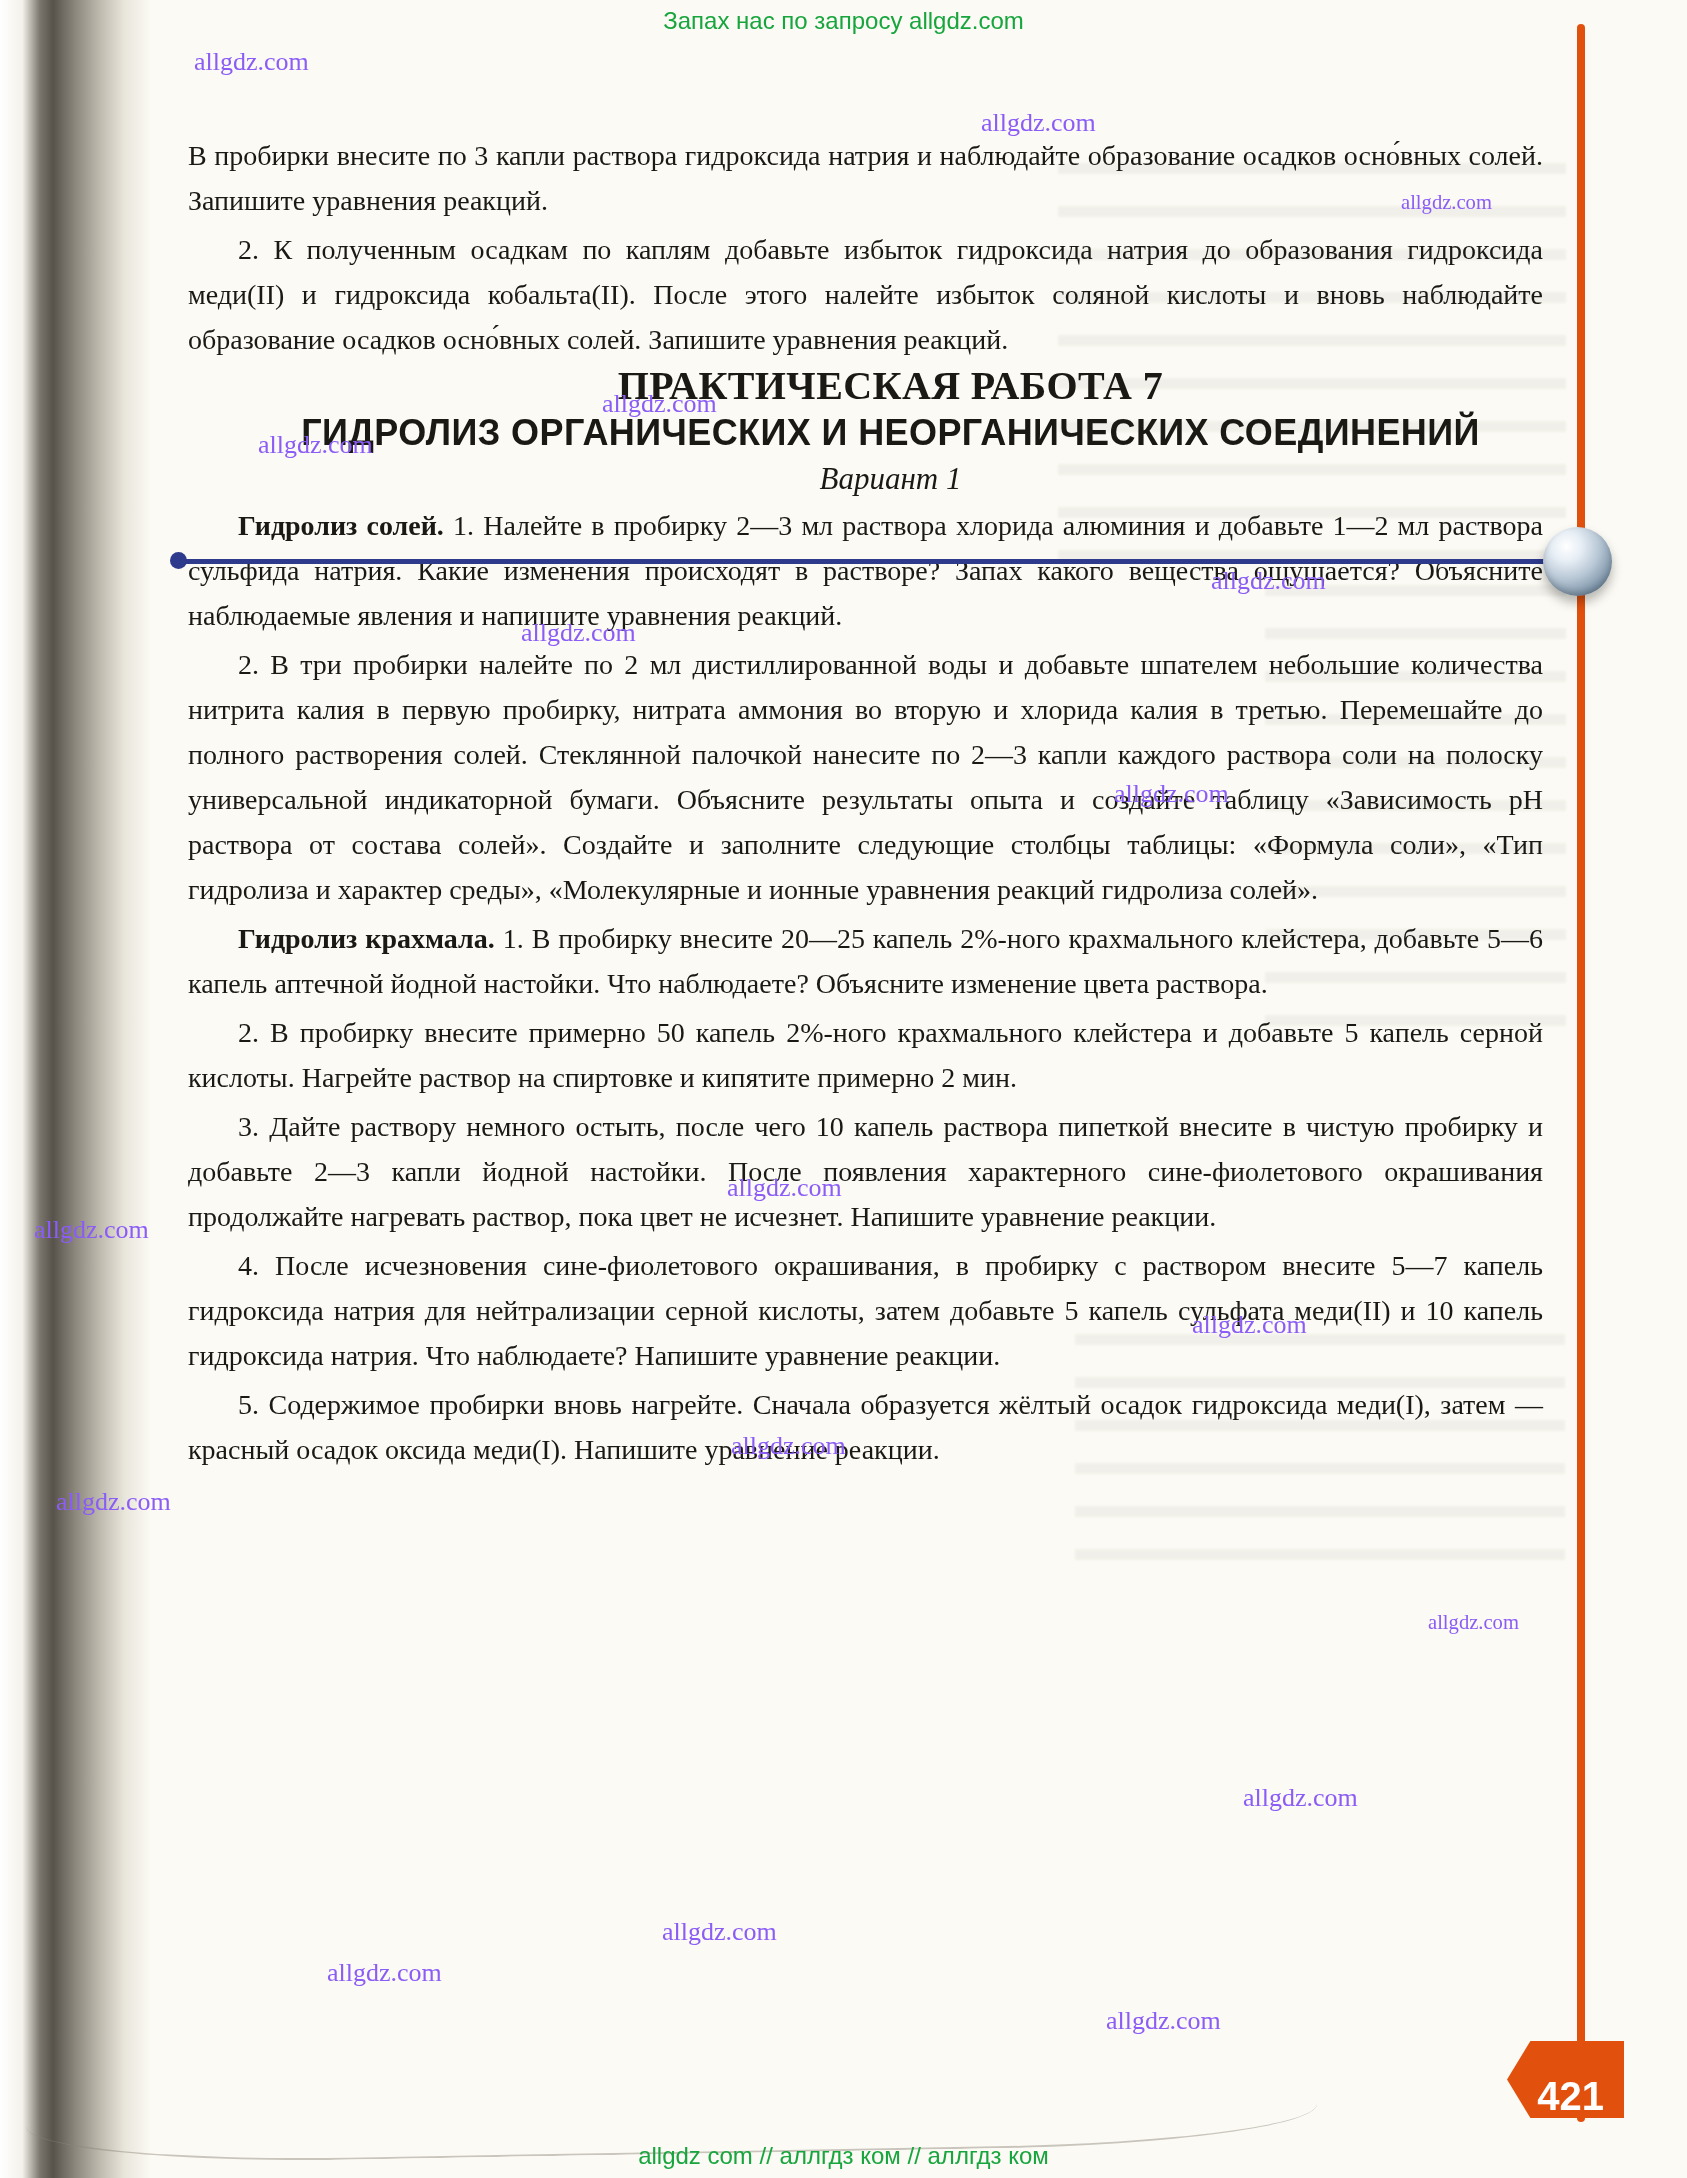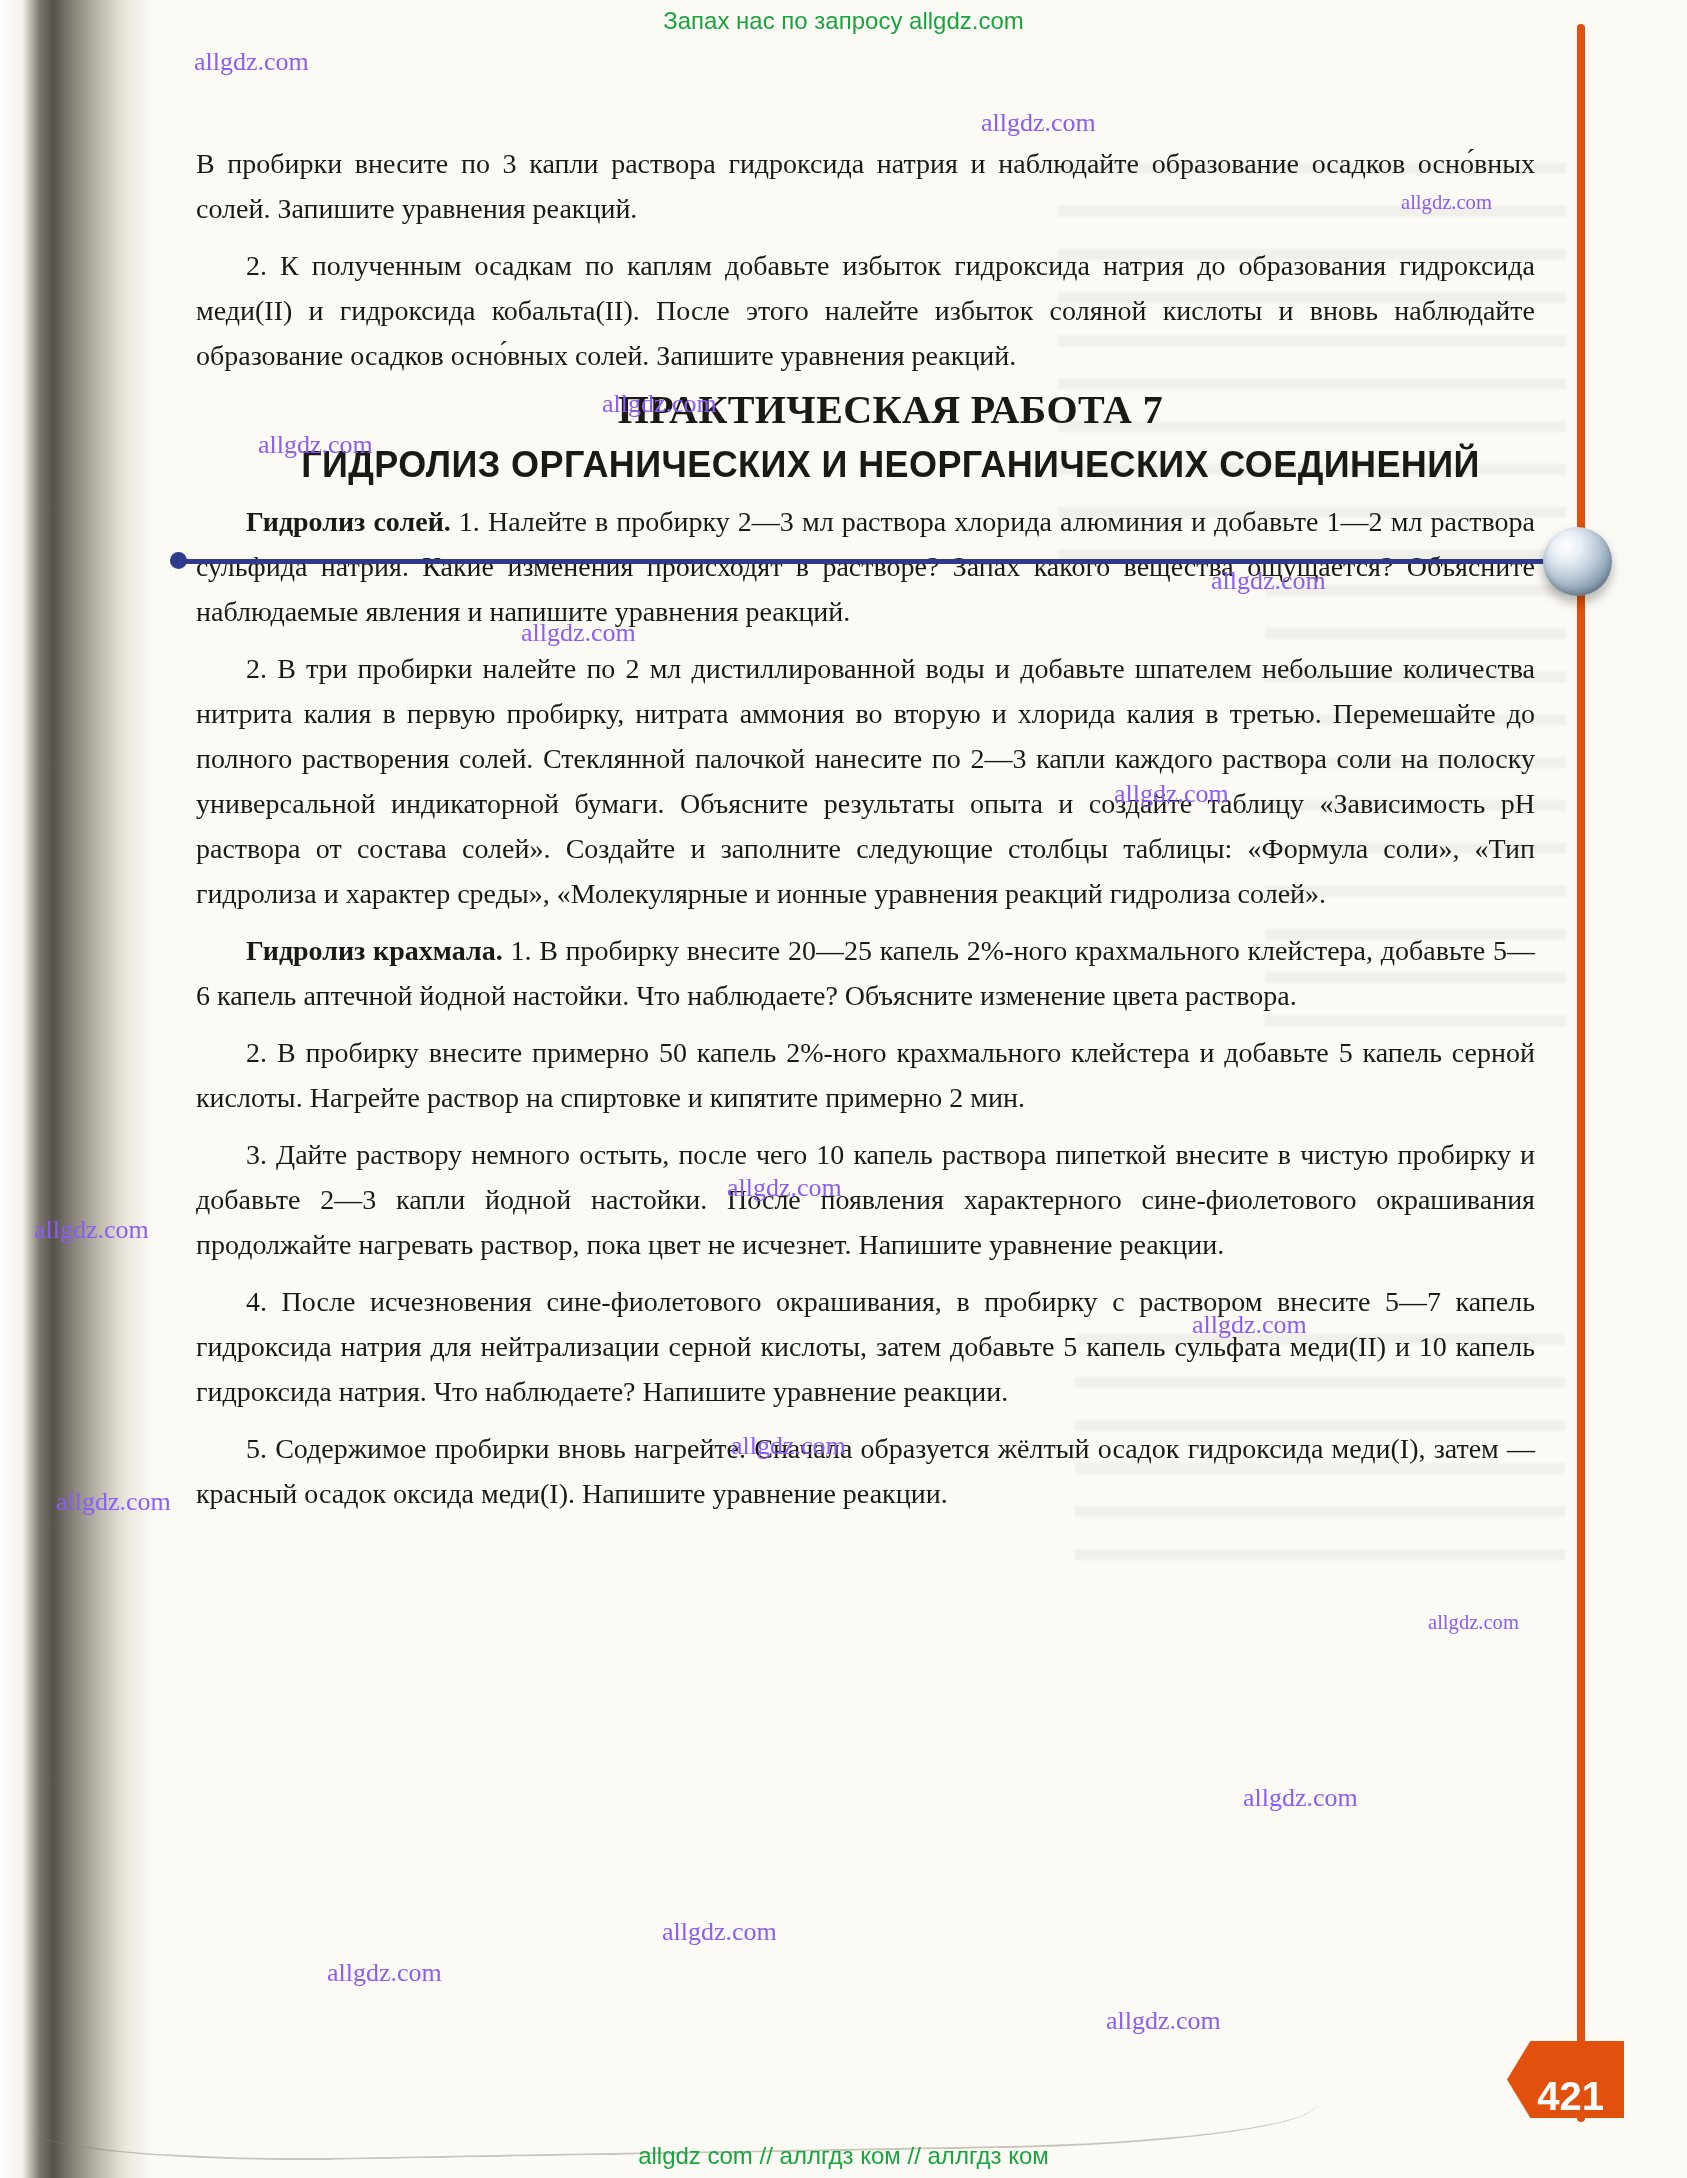--- a/index.html
+++ b/index.html
@@ -53,21 +53,21 @@
   .vline {
     position:absolute; left:1577px; top:24px; width:7.7px; height:2098px;
     background:#e2500d; border-radius:4.3px;
   }
 
   
   .content {
     position:absolute; left:184px; top:129px; width:1363px;
     font-size:28px; line-height:45px; text-align:justify;
   }
-  .content p { text-indent:50px; margin:12px; }
+  .content p { text-indent:50px; margin:4px; }
   .content p.noindent { text-indent:0; }
   .lead { font-weight:bold; }
 
   .work-label {
     font-family:Liberation Serif, serif; font-weight:bold;
     font-size:40px; text-align:center; text-indent:0; margin-top:29px;
     line-height:40px; letter-spacing:0.4px;
   }
   .work-title {
     font-family:"Liberation Sans", sans-serif; font-weight:bold;
@@ -116,20 +116,21 @@
 
   <div class="vline"></div>
 
   <div class="content">
     <p class="noindent">В пробирки внесите по 3 капли раствора гидроксида натрия и наблюдайте образование осадков осно́вных солей. Запишите уравнения реакций.</p>
     <p>2. К полученным осадкам по каплям добавьте избыток гидроксида натрия до образования гидроксида меди(II) и гидроксида кобальта(II). После этого налейте избыток соляной кислоты и вновь наблюдайте образование осадков осно́вных солей. Запишите уравнения реакций.</p>
 
     <p class="work-label">ПРАКТИЧЕСКАЯ РАБОТА 7</p>
     <p class="work-title">ГИДРОЛИЗ ОРГАНИЧЕСКИХ И НЕОРГАНИЧЕСКИХ СОЕДИНЕНИЙ</p>
 
+    <p class="variant">Вариант 1</p>
 
     <p><span class="lead">Гидролиз солей.</span> <span>1. Налейте в пробирку 2—3 мл раствора хлорида алюминия и добавьте 1—2 мл раствора сульфида натрия. Какие изменения происходят в растворе? Запах какого вещества ощущается? Объясните наблюдаемые явления и напишите уравнения реакций.</span></p>
     <p>2. В три пробирки налейте по 2 мл дистиллированной воды и добавьте шпателем небольшие количества нитрита калия в первую пробирку, нитрата аммония во вторую и хлорида калия в третью. Перемешайте до полного растворения солей. Стеклянной палочкой нанесите по 2—3 капли каждого раствора соли на полоску универсальной индикаторной бумаги. Объясните результаты опыта и создайте таблицу «Зависимость pH раствора от состава солей». Создайте и заполните следующие столбцы таблицы: «Формула соли», «Тип гидролиза и характер среды», «Молекулярные и ионные уравнения реакций гидролиза солей».</p>
 
     <p><span class="lead">Гидролиз крахмала.</span> <span>1. В пробирку внесите 20—25 капель 2%-ного крахмального клейстера, добавьте 5—6 капель аптечной йодной настойки. Что наблюдаете? Объясните изменение цвета раствора.</span></p>
     <p>2. В пробирку внесите примерно 50 капель 2%-ного крахмального клейстера и добавьте 5 капель серной кислоты. Нагрейте раствор на спиртовке и кипятите примерно 2 мин.</p>
     <p>3. Дайте раствору немного остыть, после чего 10 капель раствора пипеткой внесите в чистую пробирку и добавьте 2—3 капли йодной настойки. После появления характерного сине-фиолетового окрашивания продолжайте нагревать раствор, пока цвет не исчезнет. Напишите уравнение реакции.</p>
     <p>4. После исчезновения сине-фиолетового окрашивания, в пробирку с раствором внесите 5—7 капель гидроксида натрия для нейтрализации серной кислоты, затем добавьте 5 капель сульфата меди(II) и 10 капель гидроксида натрия. Что наблюдаете? Напишите уравнение реакции.</p>
     <p>5. Содержимое пробирки вновь нагрейте. Сначала образуется жёлтый осадок гидроксида меди(I), затем — красный осадок оксида меди(I). Напишите уравнение реакции.</p>
   </div>

